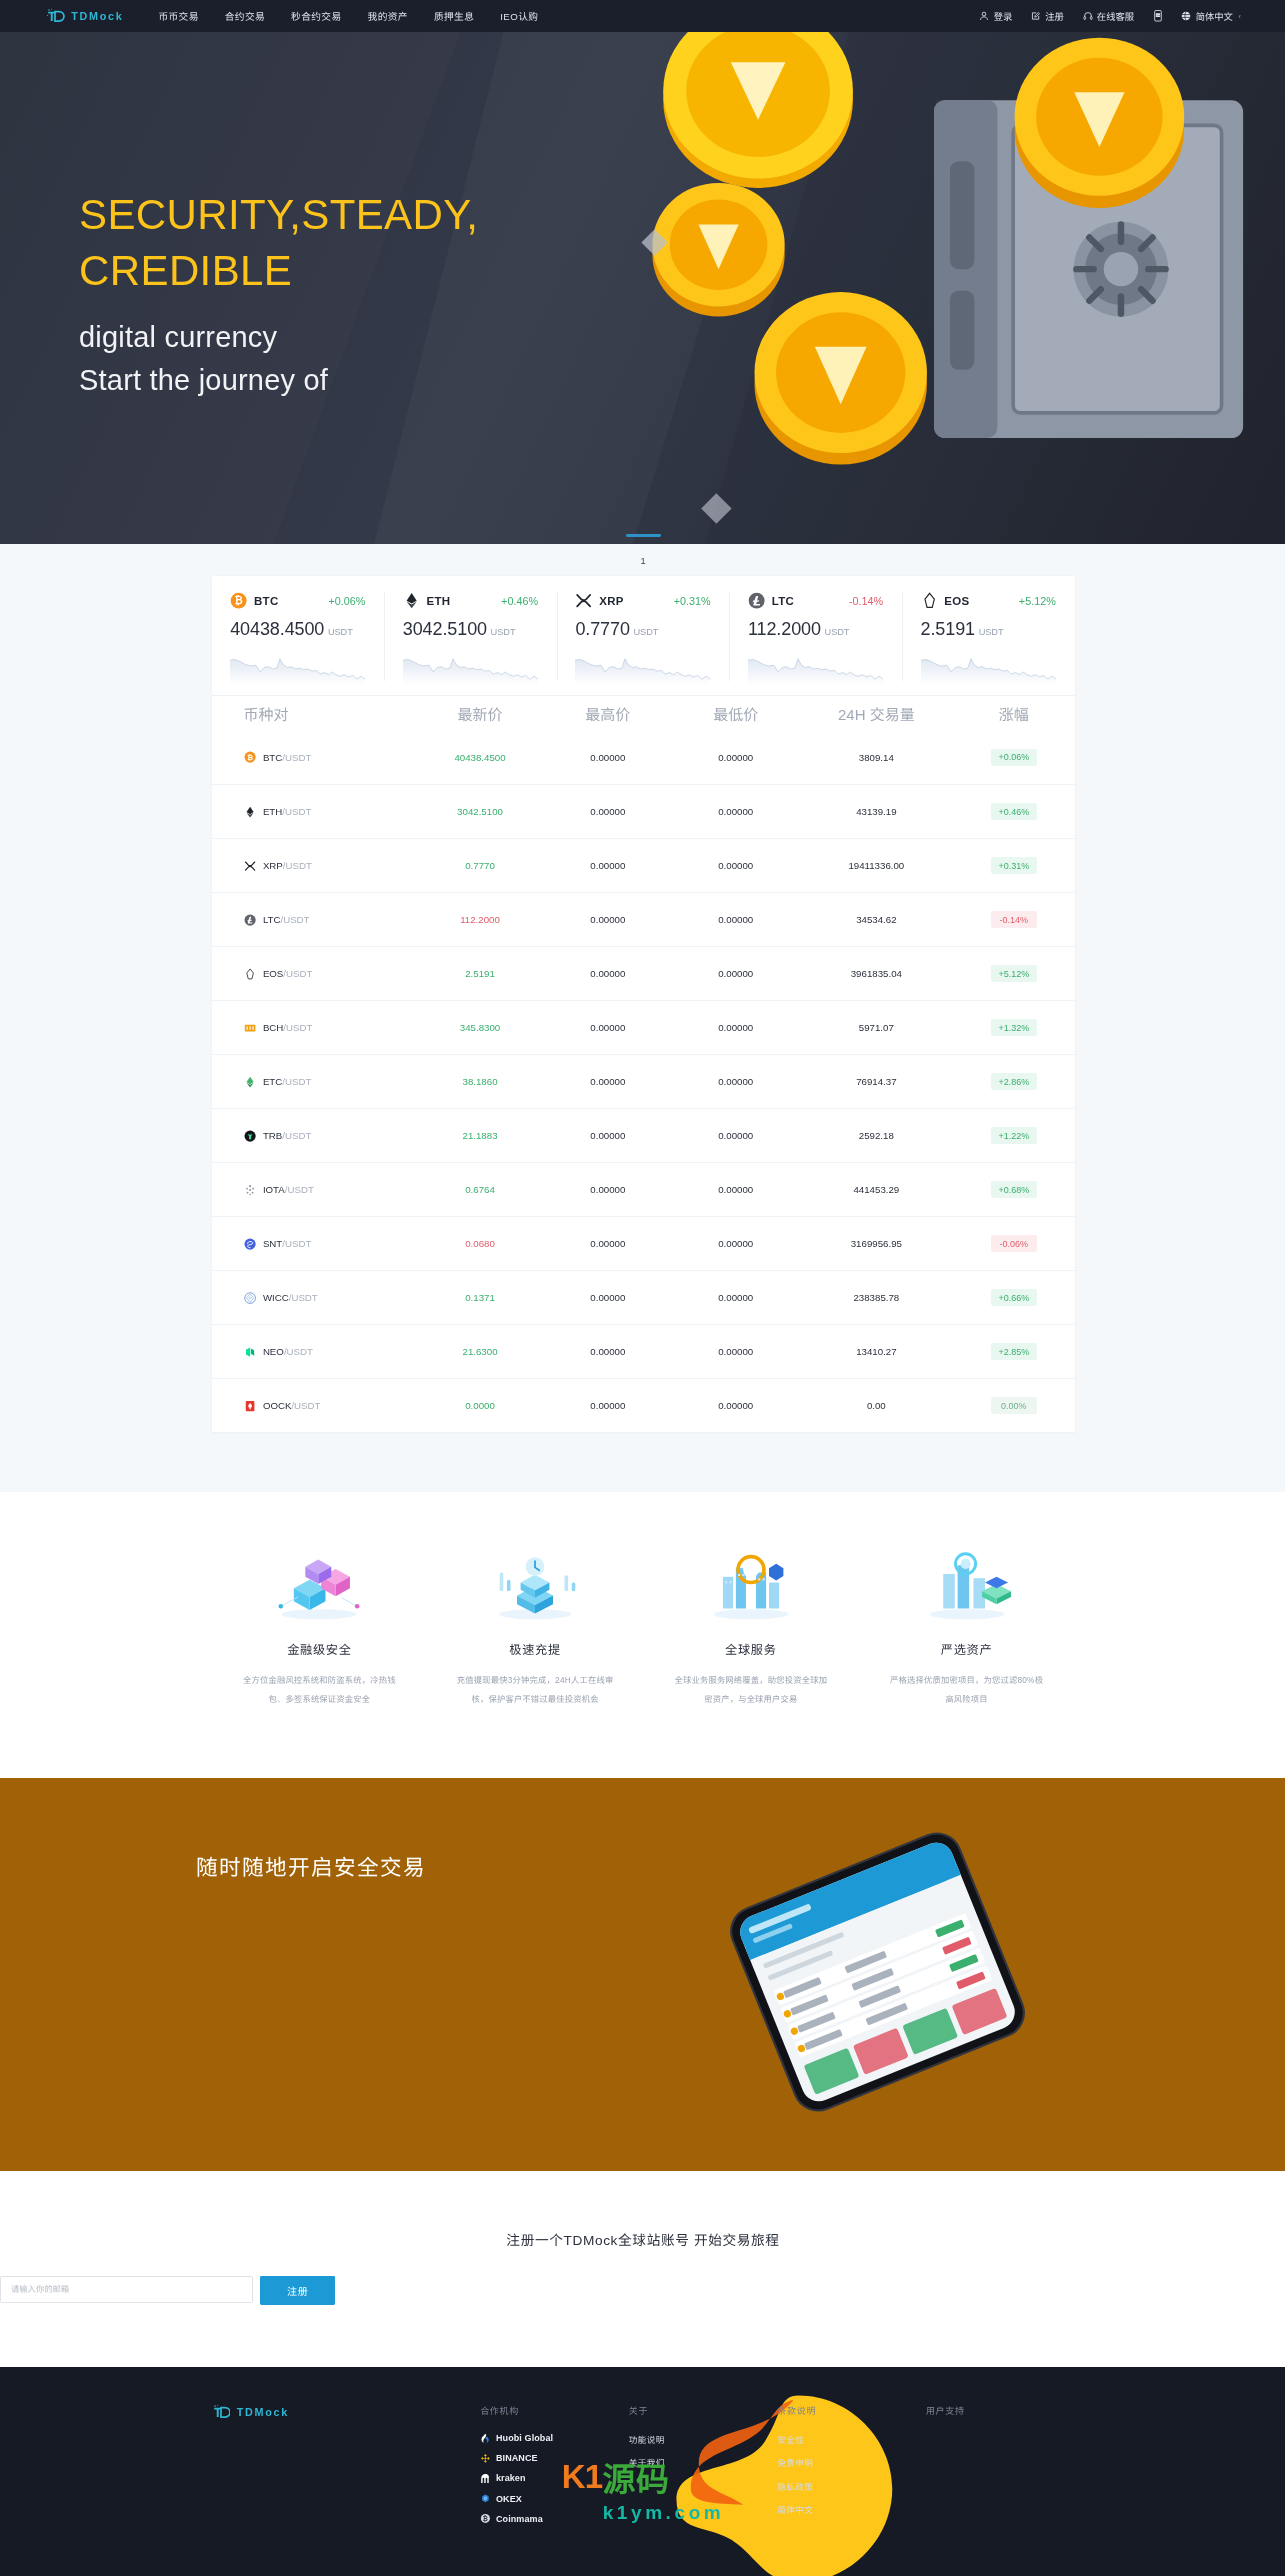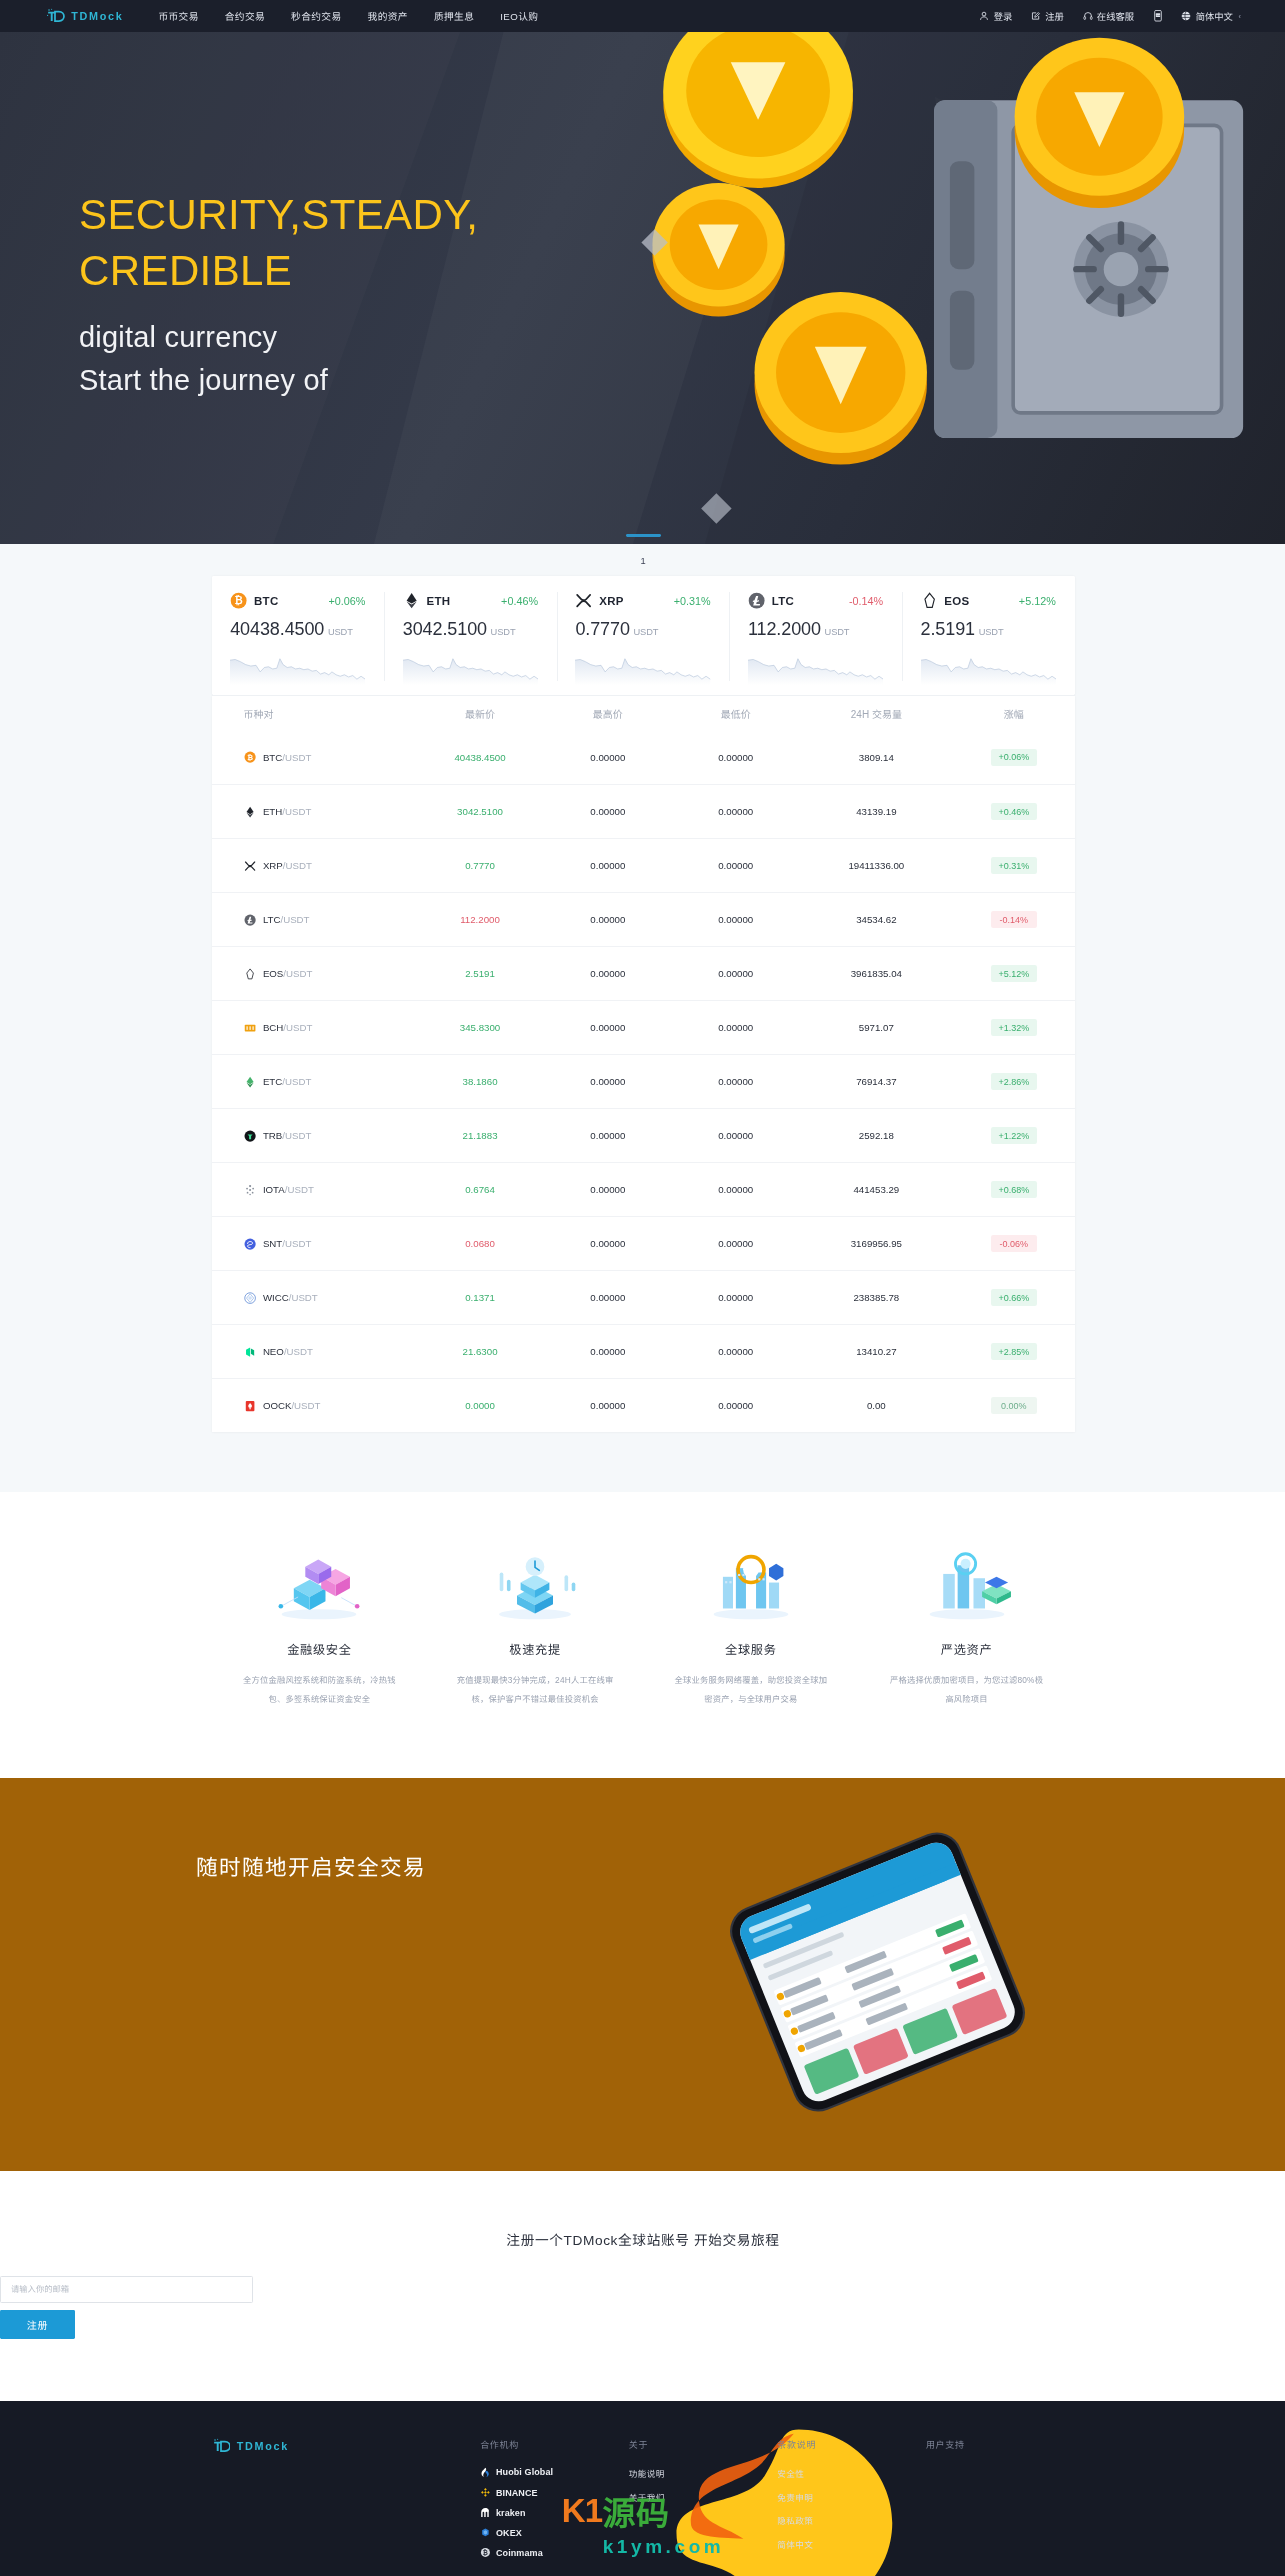--- a/index.html
+++ b/index.html
@@ -65,21 +65,21 @@
   .down{color:#e05c6b;}
   .tc-price{margin-top:10px;font-size:18px;color:#2b303c;font-weight:400;letter-spacing:-0.1px;}
   .tc-unit{font-size:9.3px;color:#9aa2b1;margin-left:3.6px;}
   .tc-spark{margin-top:10px;height:35px;}
   .tc-spark svg{display:block;width:100%;height:35px;}
 
   
   .mtable{margin-top:0;background:#fff;box-shadow:0 0.7px 2.2px rgba(16,24,40,.06);}
   .mt-head,.mt-row{display:flex;align-items:center;}
   .mt-head{height:35px;border-top:0.7px solid #eef1f4;}
-  .mt-head .c{font-size:10px;color:#a2a9b6;font-weight:400;}
+  .mt-head .c{font-size:15px;color:#a2a9b6;font-weight:400;}
   .mt-row{height:54px;border-top:0.7px solid #f0f2f5;}
   .mt-row:first-child{border-top:none;}
   .c{flex:1;text-align:center;font-size:9.7px;}
   .c-pair{flex:1.35;display:flex;align-items:center;padding-left:32px;gap:7.2px;text-align:left;}
   .c-vol{flex:1.2;}
   .c-chg{flex:.95;display:flex;justify-content:center;}
   .coin-ic{width:12.2px;height:12.2px;flex:none;display:flex;align-items:center;justify-content:center;}
   .pair-txt{font-size:9.7px;color:#2b303c;}
   .pair-txt .q{color:#a9b0bc;}
   .price-up{color:#3aaf6e;}
@@ -99,21 +99,21 @@
   .f-desc{font-size:8.3px;color:#9aa2b1;line-height:18.7px;letter-spacing:0.2px;}
 
   
   .mobile{background:#a16207;height:393px;position:relative;overflow:hidden;}
   .mob-text{position:absolute;left:196px;top:72px;font-size:21.6px;color:#fff;letter-spacing:1.4px;}
   .phone-wrap{position:absolute;left:676px;top:43px;width:403px;height:302px;}
 
   
   .cta{background:#fff;padding:58px 0 62px;text-align:center;}
   .cta-h{font-size:13.7px;color:#2b303c;letter-spacing:0.6px;margin-bottom:27px;}
-  .cta-form{display:flex;justify-content:flex-start;gap:7.2px;flex-direction:column;}
+  .cta-form{display:flex;justify-content:flex-start;gap:7.2px;}
   .cta-input{
     width:253px;height:27px;border:0.7px solid #dfe3e8;border-radius:1.4px;
     padding:0 10px;font-size:8.6px;color:#2b303c;outline:none;background:#fff;
     font-family:"Liberation Sans",sans-serif;
   }
   .cta-input::placeholder{color:#b7bdc7;font-size:8.3px;}
   .cta-btn{
     width:75px;height:29px;background:#1c9ad6;color:#fff;border:none;border-radius:1.4px;
     font-size:10px;cursor:pointer;letter-spacing:0.7px;font-family:"Liberation Sans",sans-serif;
   }

